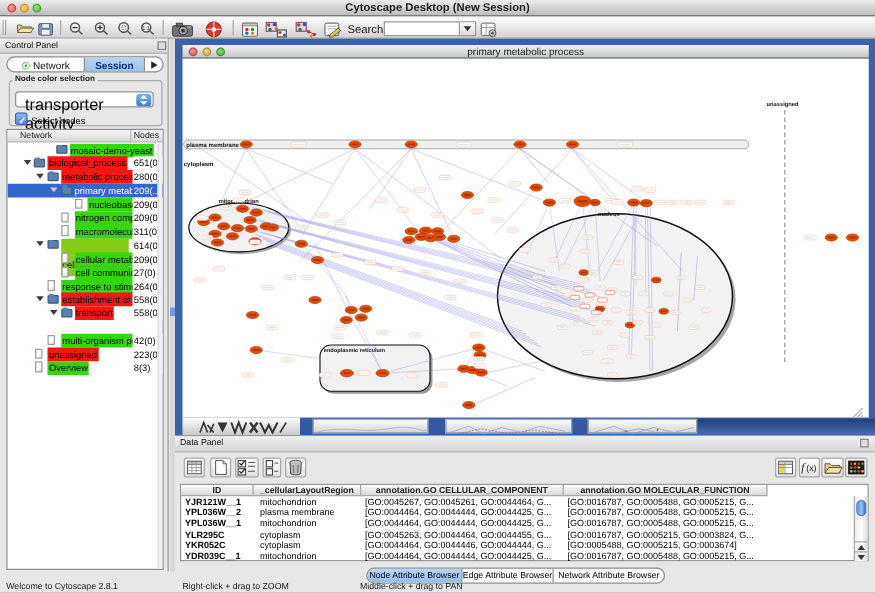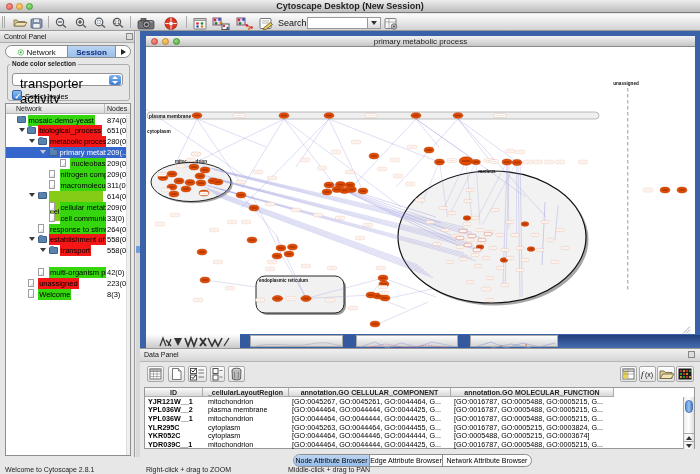--- a/index.html
+++ b/index.html
@@ -141,21 +141,21 @@
 <div style="position:absolute;left:12px;top:59px;width:10px;height:10px;background:linear-gradient(#8FBDEF,#4585D8);border:1px solid #3568B0;border-radius:2px;">
       <div style="position:absolute;left:1.5px;top:1px;color:#FFF;font-size:8px;font-weight:bold;">✓</div>
     </div>
 <div style="position:absolute;left:25px;top:60.5px;font-size:7.5px;color:#000;">Select nodes</div>
 <div style="position:absolute;left:5px;top:72px;width:126px;height:353px;border:1px solid #8E8E8E;background:#FFF;overflow:hidden;">
 <div style="position:absolute;left:0;top:0;width:124px;height:9.5px;background:linear-gradient(#F5F5F5,#D9D9D9);border-bottom:1px solid #B3B3B3;">
         <div style="position:absolute;left:10px;top:1px;font-size:7px;color:#222;">Network</div>
         <div style="position:absolute;left:101px;top:1px;font-size:7px;color:#222;">Nodes</div>
         <div style="position:absolute;left:98px;top:0;width:1px;height:9.5px;background:#BBB;"></div>
       </div>
-<div class="trow" style="top:10.5px;">
+<div class="trow" style="top:10.5px;margin-left:28px;">
         <div class="folder" style="left:10.5px;"></div>
         <div style="position:absolute;left:21.5px;top:0;height:11px;line-height:11px;background:#35D60E;max-width:78.5px;overflow:hidden;padding:0 1px;">mosaic-demo-yeast</div>
         <div class="num">874(0)</div>
       </div>
 <div class="trow" style="top:21.4px;">
         <div class="arrow" style="left:12.7px;border-top-color:#3A3A3A;"></div>
         <div class="folder" style="left:21.2px;"></div>
         <div style="position:absolute;left:32.2px;top:0;height:11px;line-height:11px;background:#F51616;max-width:67.8px;overflow:hidden;padding:0 1px;">biological_process</div>
         <div class="num">651(0)</div>
       </div>
@@ -194,21 +194,21 @@
         <div class="num">614(0)</div>
       </div>
 <div class="trow" style="top:97.7px;">
         <div class="file" style="left:43.099999999999994px;"></div>
         <div style="position:absolute;left:53.599999999999994px;top:0;height:11px;line-height:11px;background:#35D60E;max-width:46.400000000000006px;overflow:hidden;padding:0 1px;">cellular metabo</div>
         <div class="num">209(0)</div>
       </div>
 <div class="trow" style="top:108.60000000000001px;">
         <div class="file" style="left:43.099999999999994px;"></div>
         <div style="position:absolute;left:53.599999999999994px;top:0;height:11px;line-height:11px;background:#35D60E;max-width:46.400000000000006px;overflow:hidden;padding:0 1px;">cell communicat</div>
-        <div class="num">33(0)</div>
+        <div class="num">27(0)</div>
       </div>
 <div class="trow" style="top:119.5px;">
         <div class="file" style="left:32.4px;"></div>
         <div style="position:absolute;left:42.9px;top:0;height:11px;line-height:11px;background:#35D60E;max-width:57.1px;overflow:hidden;padding:0 1px;">response to stimul</div>
         <div class="num">264(0)</div>
       </div>
 <div class="trow" style="top:130.4px;">
         <div class="arrow" style="left:23.4px;border-top-color:#3A3A3A;"></div>
         <div class="folder" style="left:31.9px;"></div>
         <div style="position:absolute;left:42.9px;top:0;height:11px;line-height:11px;background:#F51616;max-width:57.1px;overflow:hidden;padding:0 1px;">establishment of lo</div>
@@ -225,21 +225,21 @@
         <div style="position:absolute;left:42.9px;top:0;height:11px;line-height:11px;background:#35D60E;max-width:57.1px;overflow:hidden;padding:0 1px;">multi-organism pro</div>
         <div class="num">42(0)</div>
       </div>
 <div class="trow" style="top:174.0px;">
         <div class="file" style="left:21.7px;"></div>
         <div style="position:absolute;left:32.2px;top:0;height:11px;line-height:11px;background:#F51616;max-width:67.8px;overflow:hidden;padding:0 1px;">unassigned</div>
         <div class="num">223(0)</div>
       </div>
 <div class="trow" style="top:184.9px;">
         <div class="file" style="left:21.7px;"></div>
-        <div style="position:absolute;left:32.2px;top:0;height:11px;line-height:11px;background:#35D60E;max-width:67.8px;overflow:hidden;padding:0 1px;">Welcome</div>
+        <div style="position:absolute;left:32.2px;top:0;height:11px;line-height:11px;background:#35D60E;max-width:67.8px;overflow:hidden;padding:0 1px;">Overview</div>
         <div class="num">8(3)</div>
       </div>
 <div style="position:absolute;right:0;top:10.5px;width:4px;height:342px;background:#EFEFEF;border-left:1px solid #DDD;"></div>
 </div>
 </div>
 <div style="position:absolute;left:136px;top:31px;width:4px;height:426px;background:#D8D8D8;"></div>
 <div style="position:absolute;left:136px;top:246px;width:4px;height:7px;background:#6F9BD8;border-radius:1px;"></div>
 <div style="position:absolute;left:140px;top:31px;width:560px;height:317px;background:#3A62A9;">
 <div style="position:absolute;left:6px;top:5px;width:549px;height:11px;background:linear-gradient(#F2F2F2,#C6C6C6);border-bottom:1px solid #8A8A8A;">
       <div class="light" style="left:5px;top:2px;background:radial-gradient(circle at 35% 30%,#F9948B,#E2564B);border:0.5px solid #B84A40;"></div>

